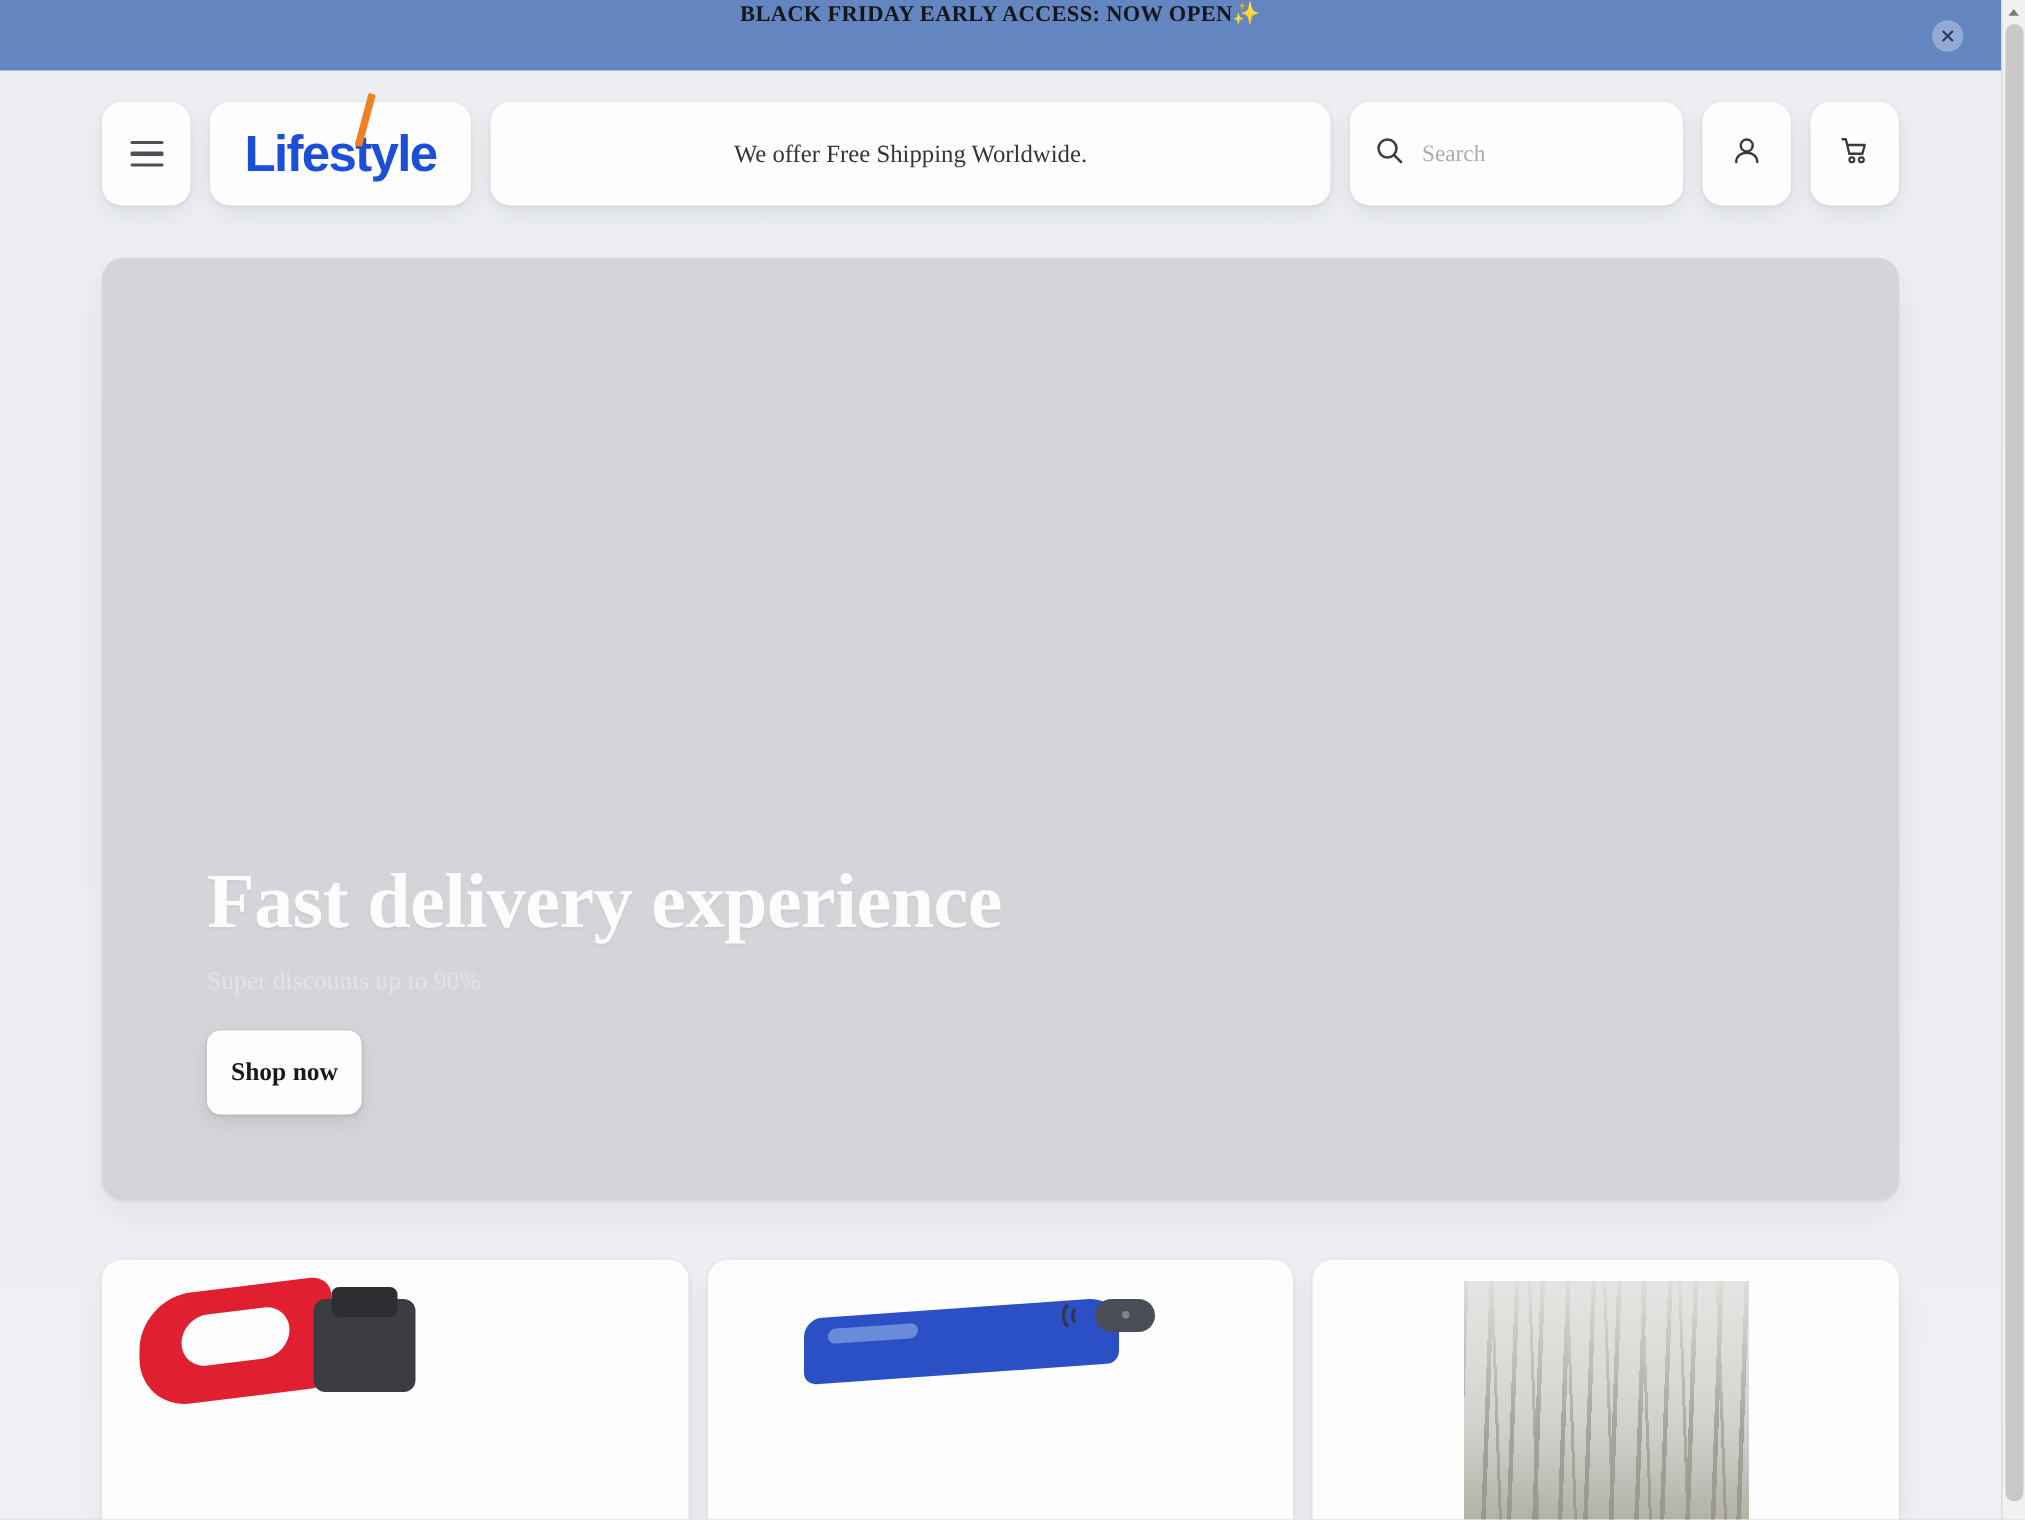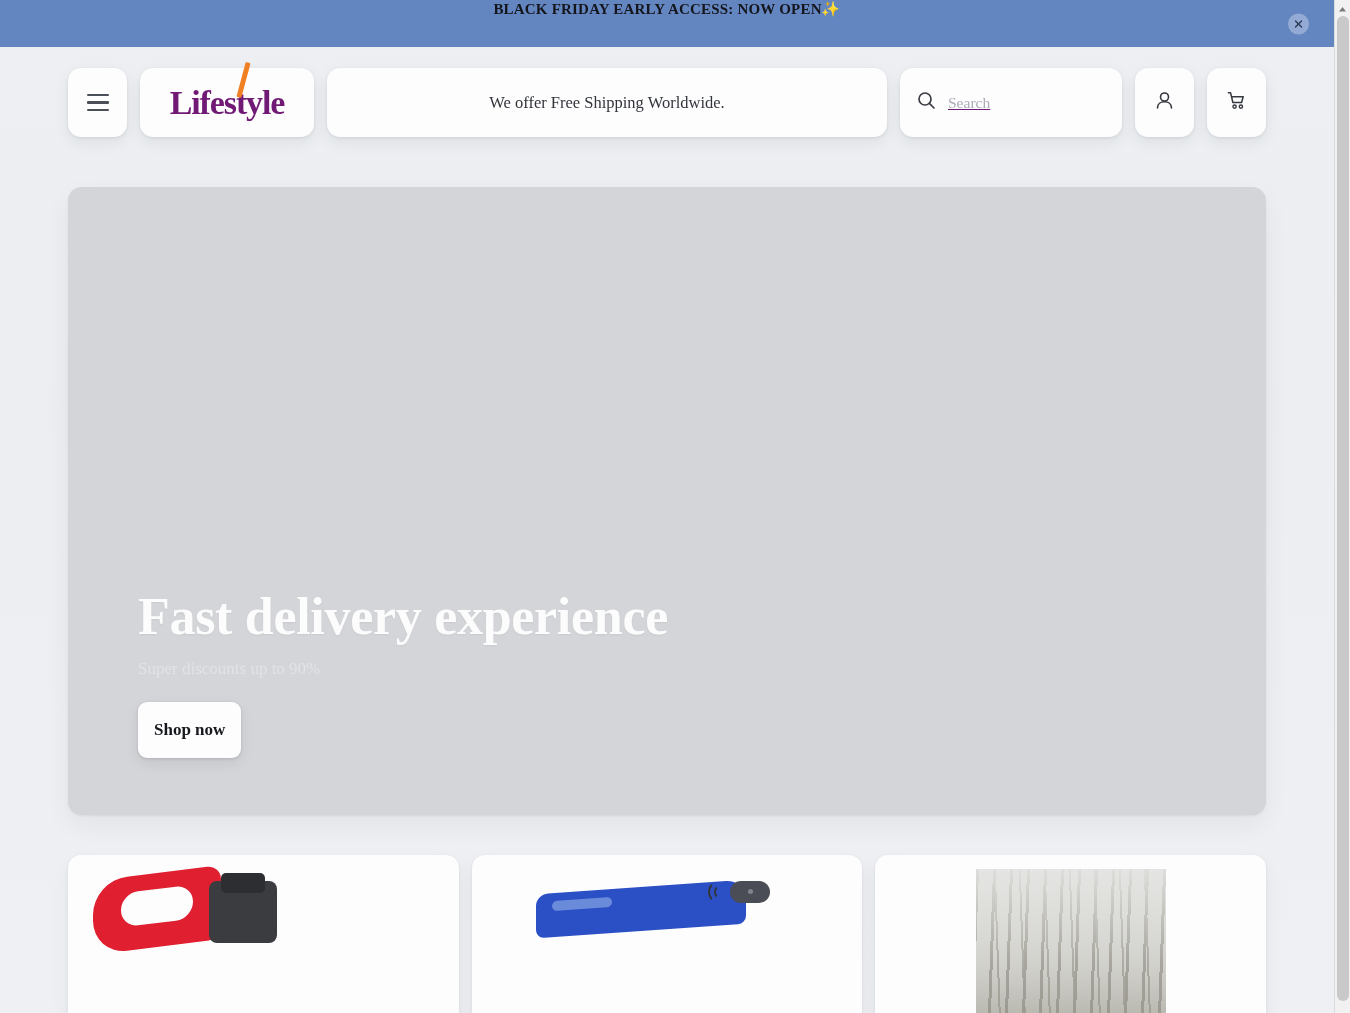--- a/index.html
+++ b/index.html
@@ -80,24 +80,24 @@
   #menu-button .bars { display: flex; flex-direction: column; gap: 5px; }
   #menu-button .bars i {
     display: block;
     width: 22px; height: 2.5px;
     background: #4b4f57;
     border-radius: 1px;
   }
 
   #brand-logo { width: 174px; flex: 0 0 174px; cursor: pointer; position: relative; }
   .logo-word {
-    font-family: Liberation Serif, serif;
+    font-family: Liberation Sans, sans-serif;
     font-size: 34px;
     font-weight: 700;
-    color: #701a75;
+    color: #1d4ed8;
     letter-spacing: -1.1px;
     position: relative;
     line-height: 1;
   }
   .logo-slash {
     position: absolute;
     left: 101px;
     top: -6px;
     width: 5px;
     height: 36px;
@@ -126,29 +126,28 @@
     cursor: text;
   }
   #search-box input {
     border: none;
     outline: none;
     background: transparent;
     font-family: "Liberation Serif", serif;
     font-size: 15.5px;
     color: #701a75;
     width: 100%;
-    text-decoration: underline;
   }
   #search-box input::placeholder { color: #a9adb5; }
 
   .icon-card { width: 59px; flex: 0 0 59px; cursor: pointer; }
 
   
   #hero {
-    margin: 50px 68px 0 68px;
+    margin: 35px 68px 0 68px;
     height: 628px;
     background: #d3d5d8;
     border-radius: 14px;
     box-shadow: 0 1px 2px rgba(30,40,60,.07), 0 10px 26px rgba(30,40,60,.06);
     position: relative;
     overflow: hidden;
   }
   #hero-content {
     position: absolute;
     left: 70px;

